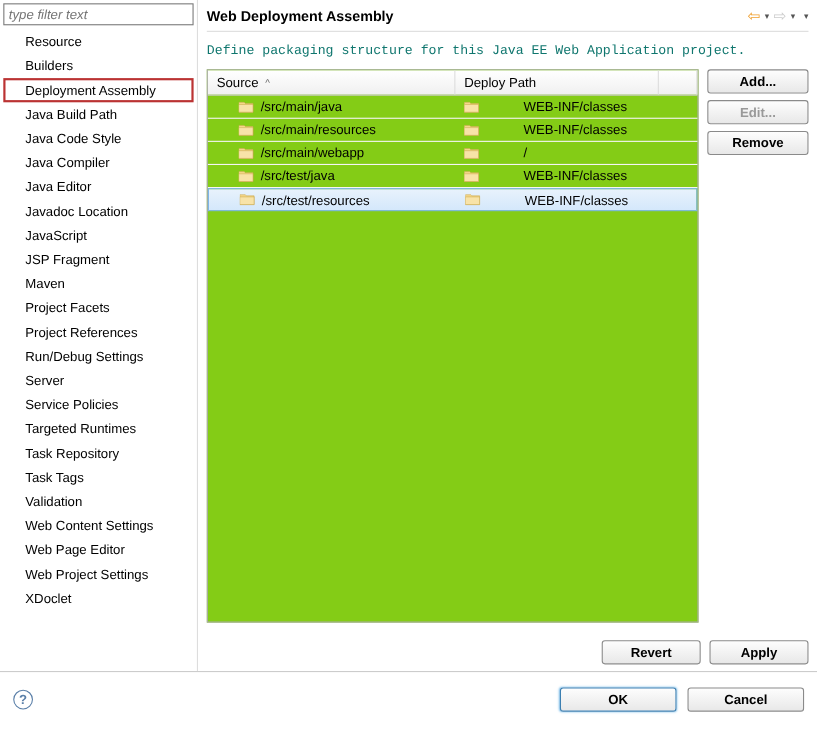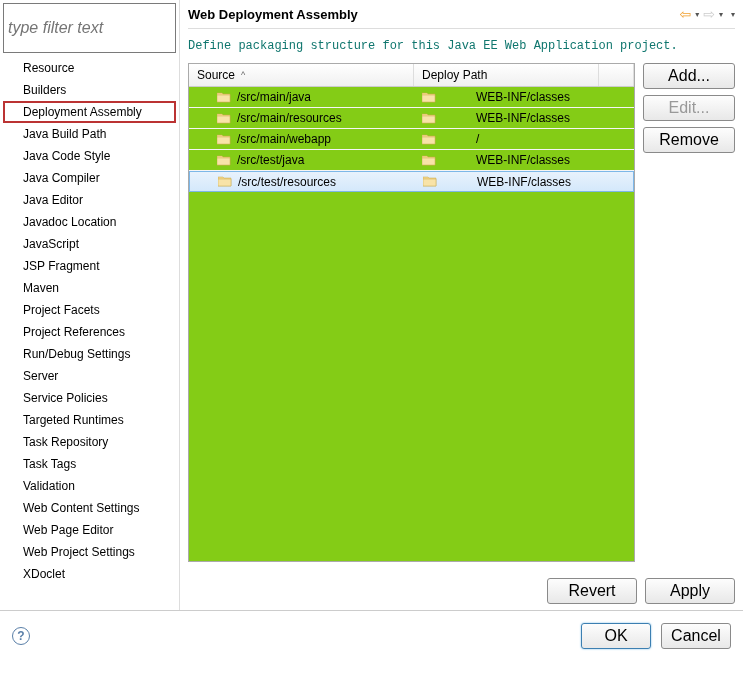--- a/index.html
+++ b/index.html
@@ -10,22 +10,22 @@
       color: #000;
       width: 743px;
       height: 676px;
       overflow: hidden;
     }
     .container { display: flex; height: 610px; }
     .left-panel { width: 180px; border-right: 1px solid #ddd; padding: 3px; }
     .filter-input {
       width: 100%;
       border: 1px solid #7a7a7a;
-      padding: 15px 4px;
-      font-size: 16px;
+      padding: 2px 4px;
+      font-size: 12px;
       color: #be185d;
       font-style: italic;
       font-family: inherit;
     }
     .tree { margin-top: 4px; }
     .tree-item {
       padding: 2px 4px 2px 20px;
       cursor: pointer;
       white-space: nowrap;
       line-height: 18px;
@@ -64,44 +64,45 @@
     .td-source { width: 225px; padding-left: 28px; }
     .td-deploy { width: 185px; gap: 40px; }
     .folder-icon { width: 14px; height: 11px; display: inline-block; }
     .folder-icon svg { display: block; }
     .side-buttons { width: 92px; display: flex; flex-direction: column; gap: 6px; }
     .btn {
       border: 1px solid #8a8a8a;
       border-radius: 3px;
       background: linear-gradient(#fdfdfd,#e8e8e8);
       padding: 3px 4px;
-      font-size: 16px;
+      font-size: 12px;
       font-family: inherit;
       cursor: pointer;
       text-align: center;
+      font-weight: bold;
     }
     .btn:disabled { color: #999; cursor: default; }
     .bottom-row { display: flex; justify-content: flex-end; gap: 8px; margin-top: 8px; padding-top: 8px; }
     .bottom-row .btn { width: 90px; }
     .footer {
       height: 50px;
       border-top: 1px solid #ccc;
       display: flex;
       justify-content: space-between;
       align-items: center;
       padding: 8px 12px;
     }
     .help-icon {
       width: 18px; height: 18px; border: 1.5px solid #5a7fa8; border-radius: 50%;
       display: flex; align-items: center; justify-content: center;
       color: #5a7fa8; font-weight: bold; font-size: 12px;
       cursor: pointer;
     }
     .footer-btns { display: flex; gap: 10px; }
-    .footer-btns .btn { width: 70px; }
+    .footer-btns .btn { width: 106px; }
     .btn.primary { border: 1px solid #3c7fb1; box-shadow: 0 0 2px #6fb7e8; }
   </style>
 </head>
 <body>
 
 <div class="container">
   <div class="left-panel">
     <input class="filter-input" placeholder="type filter text" style="">
     <div class="tree" id="tree">
         <div class="tree-item">Resource</div>

